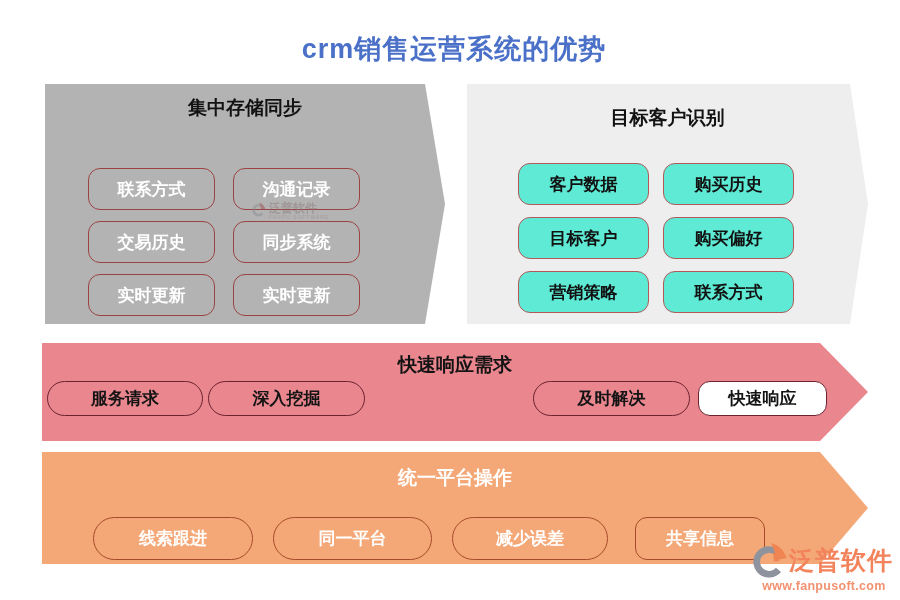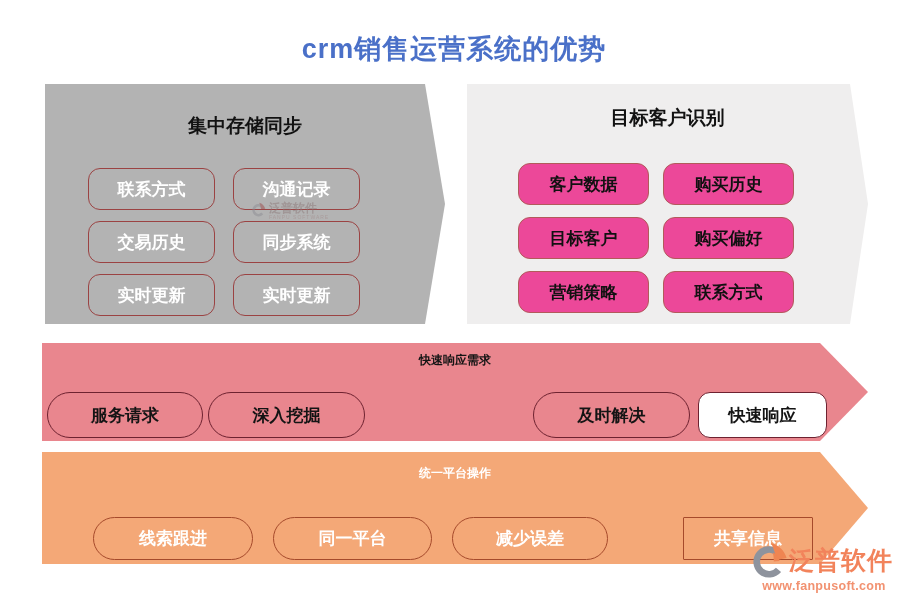--- a/index.html
+++ b/index.html
@@ -11,50 +11,50 @@
            font-size:27px; font-weight:bold; color:#4a70c8; letter-spacing:1px; }
 
   
   .block { position:absolute; top:84px; height:240px; }
   .block-gray  { left:45px;  width:400px; background:#b3b3b3;
                  clip-path:polygon(0 0, 380px 0, 100% 50%, 380px 100%, 0 100%); }
   .block-light { left:467px; width:401px; background:#efeeee;
                  clip-path:polygon(0 0, 383px 0, 100% 50%, 383px 100%, 0 100%); }
   .block-header { position:absolute; left:0; width:100%; text-align:center;
                   font-size:19px; font-weight:bold; color:#121212; }
-  .block-gray  .block-header { top:29px; }
+  .block-gray  .block-header { top:11px; }
   .block-light .block-header { top:21px; }
 
   .grid { position:absolute; display:grid; }
   .block-gray  .grid { left:43px; top:84px; grid-template-columns:127px 127px; column-gap:18px; row-gap:11px; }
   .block-light .grid { left:51px; top:79px; grid-template-columns:131px 131px; column-gap:14px; row-gap:12px; }
 
   .chip { display:flex; align-items:center; justify-content:center;
           height:42px; border-radius:12px; font-size:17px; font-weight:bold;
           border:1.5px solid; white-space:nowrap; }
   .block-gray  .chip { border-color:#9b4343; color:#ffffff; background:transparent; }
-  .block-light .chip { border-color:#b25a5a; color:#111111; background:#ec4899; }
+  .block-light .chip { border-color:#b25a5a; color:#111111; background:#5eead4; }
 
   
   .banner { position:absolute; left:42px; width:826px;
             clip-path:polygon(0 0, 778px 0, 100% 50%, 778px 100%, 0 100%); }
   .banner-pink   { top:343px; height:98px;  background:#e9868e; }
   .banner-orange { top:452px; height:112px; background:#f4a877; }
   .banner-header { position:absolute; left:0; width:100%; text-align:center;
-                   font-size:12px; font-weight:bold; }
+                   font-size:19px; font-weight:bold; }
   .banner-pink   .banner-header { top:9px;  color:#141414; }
   .banner-orange .banner-header { top:13px; color:#ffffff; }
 
   .banner .chip { position:absolute; }
-  .banner-pink .chip { top:49px; height:46px; border-radius:23px;
+  .banner-pink .chip { top:38px; height:35px; border-radius:23px;
                        border-color:#6e2230; color:#141414; background:transparent; }
   .banner-pink .chip.last { background:#ffffff; border-radius:12px; }
   .banner-orange .chip { top:65px; height:43px; border-radius:22px;
                          border-color:#a64a2b; color:#ffffff; background:transparent; }
-  .banner-orange .chip.last { border-radius:1px;margin-left:48px; }
+  .banner-orange .chip.last { border-radius:12px; }
 
   
   .watermark { position:absolute; left:206px; top:118px; display:flex; gap:3px;
                align-items:flex-start; opacity:0.5; }
   .watermark .wm-text { display:flex; flex-direction:column; line-height:1; }
   .wm-name { font-size:12px; font-weight:bold; color:#8d7a7a; }
   .wm-sub  { font-size:5px; color:#a18585; letter-spacing:1px; margin-top:1px; }
 
   
   .brand { position:absolute; right:3px; bottom:7px; width:146px; z-index:5; }

